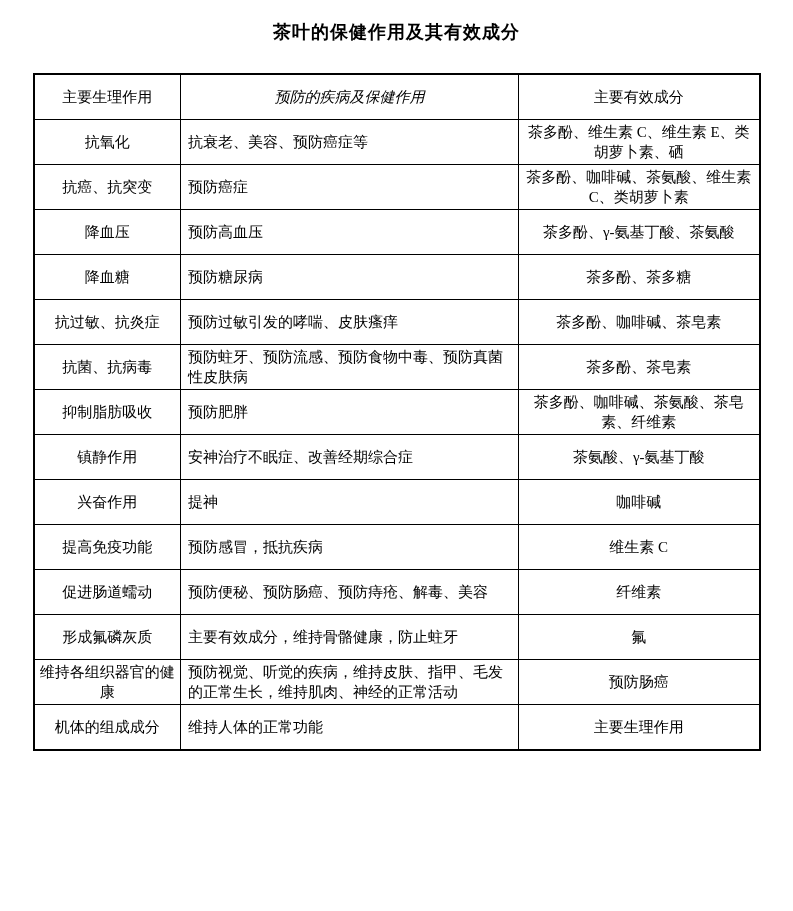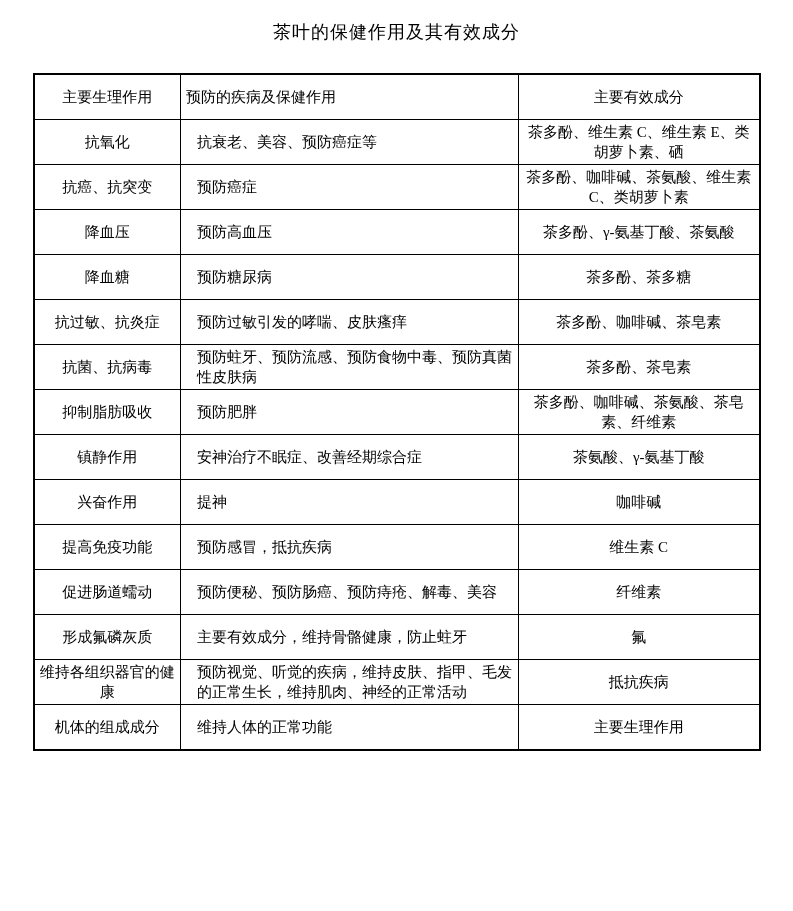--- a/index.html
+++ b/index.html
@@ -11,21 +11,21 @@
   body {
     width: 793px;
     height: 911px;
     font-family: "Liberation Serif", "DejaVu Serif", serif;
     overflow: hidden;
   }
   .page-title {
     margin: 21px 0 0 0;
     text-align: center;
     font-size: 18px;
-    font-weight: normal;
+    font-weight: bold;
     letter-spacing: 1px;
     line-height: 22px;
   }
   table.benefits {
     width: 726px;
     margin: 30px auto 16px auto;
     border-collapse: collapse;
     table-layout: fixed;
     border: 2px solid #000000;
   }
@@ -37,22 +37,22 @@
     line-height: 20px;
     padding: 2px 5px;
     height: 40px;
     vertical-align: middle;
     word-break: break-all;
   }
   table.benefits .col-function { width: 147px; }
   table.benefits .col-disease  { width: 338px; }
   table.benefits .col-component { width: 241px; }
   table.benefits th.c0, table.benefits td.c0 { text-align: center; }
-  table.benefits th.c1 { text-align: left; }
-  table.benefits td.c1 { text-align: left; padding-left: 16px; }
+  table.benefits th.c1 { text-align: center; font-style: italic; }
+  table.benefits td.c1 { text-align: left; padding-left: 7px; }
   table.benefits th.c2, table.benefits td.c2 { text-align: center; }
 </style>
 </head>
 <body>
 
 <div class="page">
   <h1 class="page-title">茶叶的保健作用及其有效成分</h1>
 
   <table class="benefits">
     <colgroup>
@@ -124,21 +124,21 @@
           <td class="c2">纤维素</td>
         </tr>
         <tr>
           <td class="c0">形成氟磷灰质</td>
           <td class="c1">主要有效成分，维持骨骼健康，防止蛀牙</td>
           <td class="c2">氟</td>
         </tr>
         <tr>
           <td class="c0">维持各组织器官的健康</td>
           <td class="c1">预防视觉、听觉的疾病，维持皮肤、指甲、毛发的正常生长，维持肌肉、神经的正常活动</td>
-          <td class="c2">抵抗疾病</td>
+          <td class="c2">预防肠癌</td>
         </tr>
         <tr>
           <td class="c0">机体的组成成分</td>
           <td class="c1">维持人体的正常功能</td>
           <td class="c2">主要生理作用</td>
         </tr>
       </tbody>
   </table>
 </div>
 

